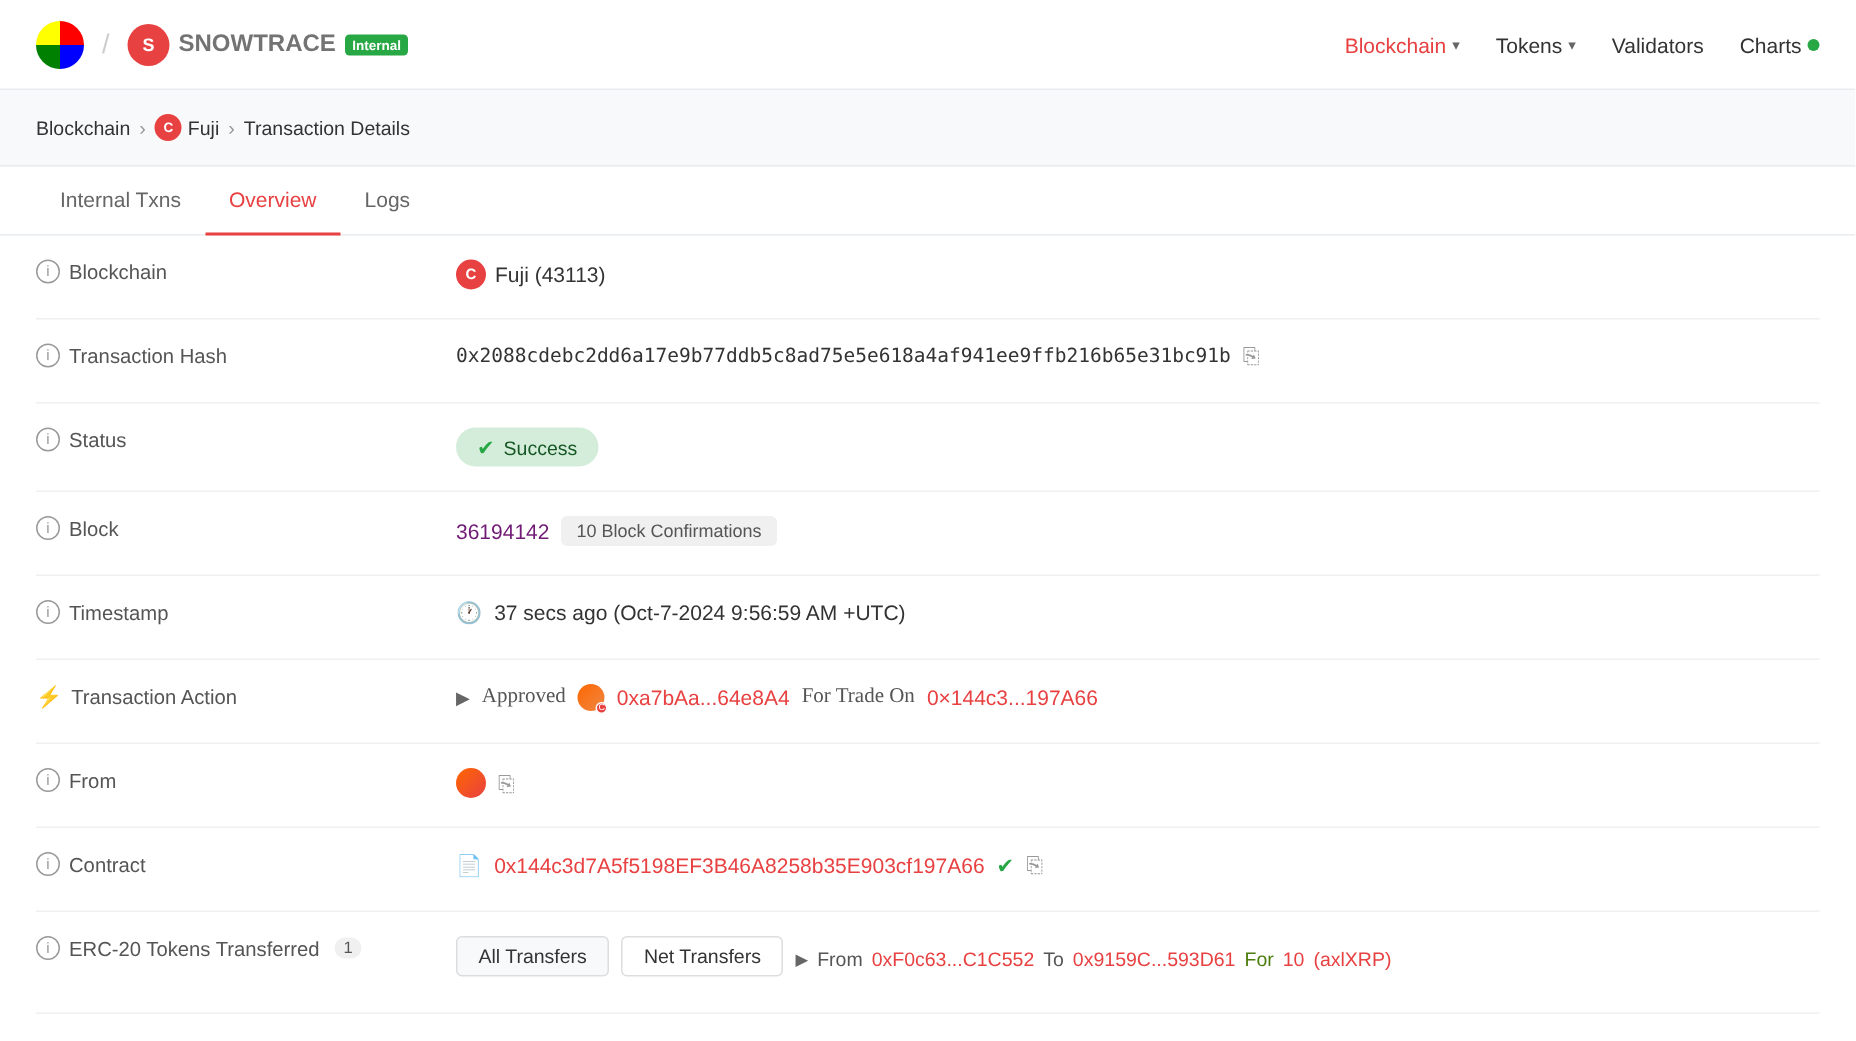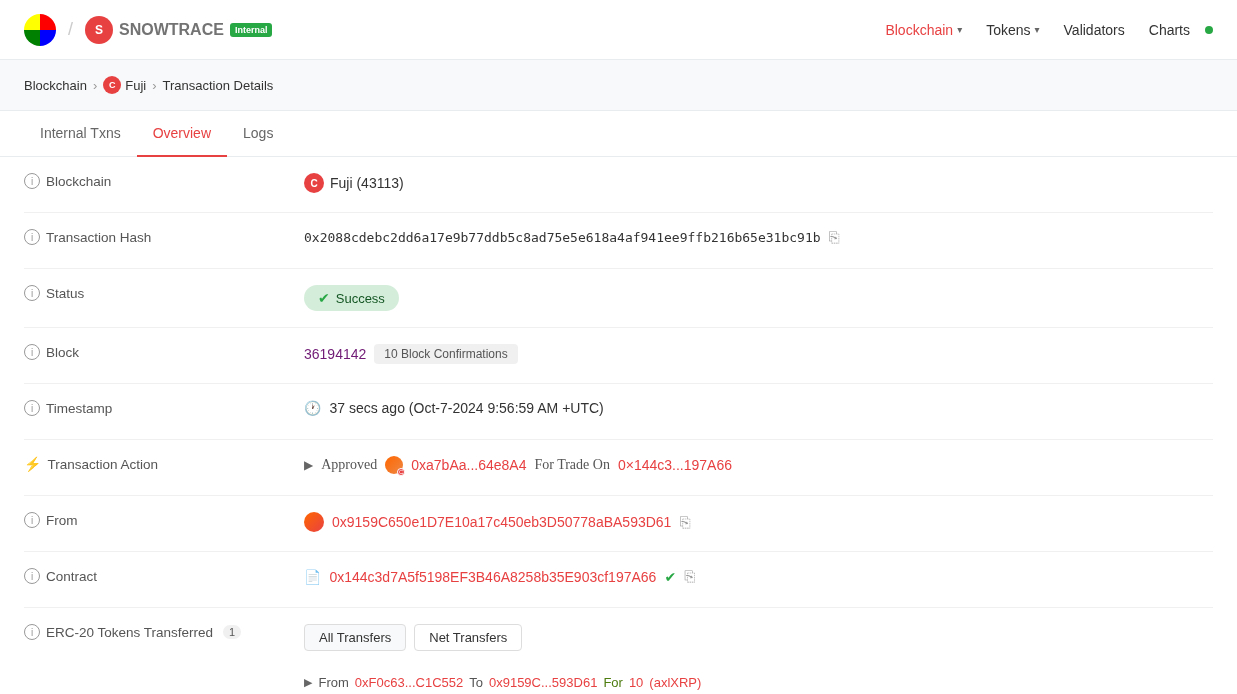--- a/index.html
+++ b/index.html
@@ -20,21 +20,21 @@
     .snowtrace-logo { display: flex; align-items: center; gap: 6px; }
     .snowtrace-icon { width: 28px; height: 28px; background: #e84142; border-radius: 50%; display: flex; align-items: center; justify-content: center; color: white; font-size: 12px; font-weight: bold; }
     .snowtrace-text { font-size: 16px; font-weight: 700; color: #737373; }
     .testnet-badge { background: #28a745; color: white; font-size: 9px; padding: 2px 5px; border-radius: 3px; font-weight: 600; }
 
     
     .header-nav { display: flex; align-items: center; gap: 24px; }
     .nav-item { display: flex; align-items: center; gap: 4px; cursor: pointer; color: #333; font-size: 14px; text-decoration: none; }
     .nav-item.active { color: #e84142; }
     .nav-item .chevron { font-size: 10px; color: #666; }
-    .nav-charts { display: flex; align-items: center; gap: 15px; }
+    .nav-charts { display: flex; align-items: center; gap: 4px; }
     .charts-dot { width: 8px; height: 8px; background: #28a745; border-radius: 50%; }
 
     
     .breadcrumb {
       padding: 16px 24px;
       background: #f8f9fa;
       border-bottom: 1px solid #e9ecef;
       display: flex;
       align-items: center;
       gap: 6px;
@@ -176,21 +176,21 @@
       margin-top: 8px;
     }
     .transfer-arrow { color: #666; font-size: 11px; }
     .transfer-label { color: #555; }
     .for-text { color: #4d7c0f; }
     .token-amount-highlight { color: #e84142; font-weight: 500; }
     .count-badge { background: #f0f0f0; color: #555; font-size: 11px; padding: 1px 6px; border-radius: 10px; margin-left: 4px; }
 
     
     .erc20-row { align-items: flex-start; }
-    .erc20-value { flex-direction: column; align-items: flex-start; }
+    .erc20-value { flex-direction: row; align-items: flex-start; }
   </style>
 </head>
 <body>
 
 <header class="header">
   <div class="header-left">
     <div class="logo-circle"></div>
     <span class="divider-slash">/</span>
     <div class="snowtrace-logo">
       <div class="snowtrace-icon">S</div>
@@ -318,21 +318,20 @@
     </div>
   </div>
 
   <div class="detail-row">
     <div class="detail-label">
       <div class="info-icon">i</div>
       <span>From</span>
     </div>
     <div class="detail-value">
       <div class="from-avatar"></div>
-      <a class="address-link">0x9159C650e1D7E10a17c450eb3D50778aBA593D61</a>
       <span class="copy-icon">⎘</span>
     </div>
   </div>
 
   <div class="detail-row">
     <div class="detail-label">
       <div class="info-icon">i</div>
       <span>Contract</span>
     </div>
     <div class="detail-value">

